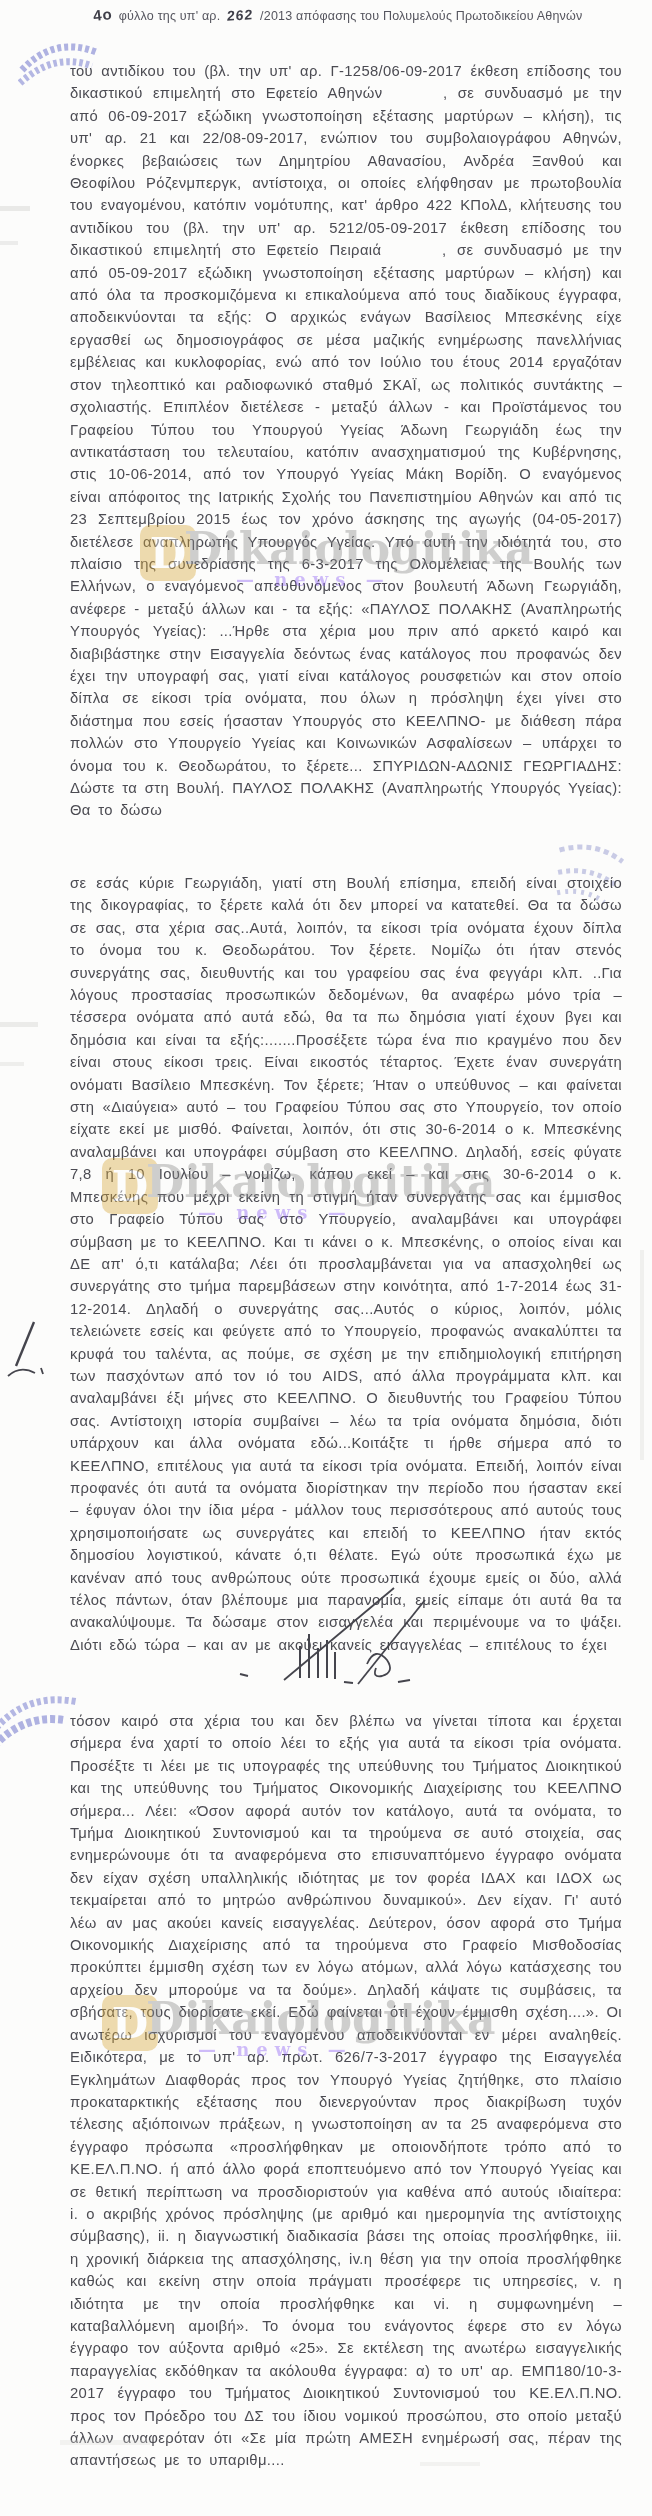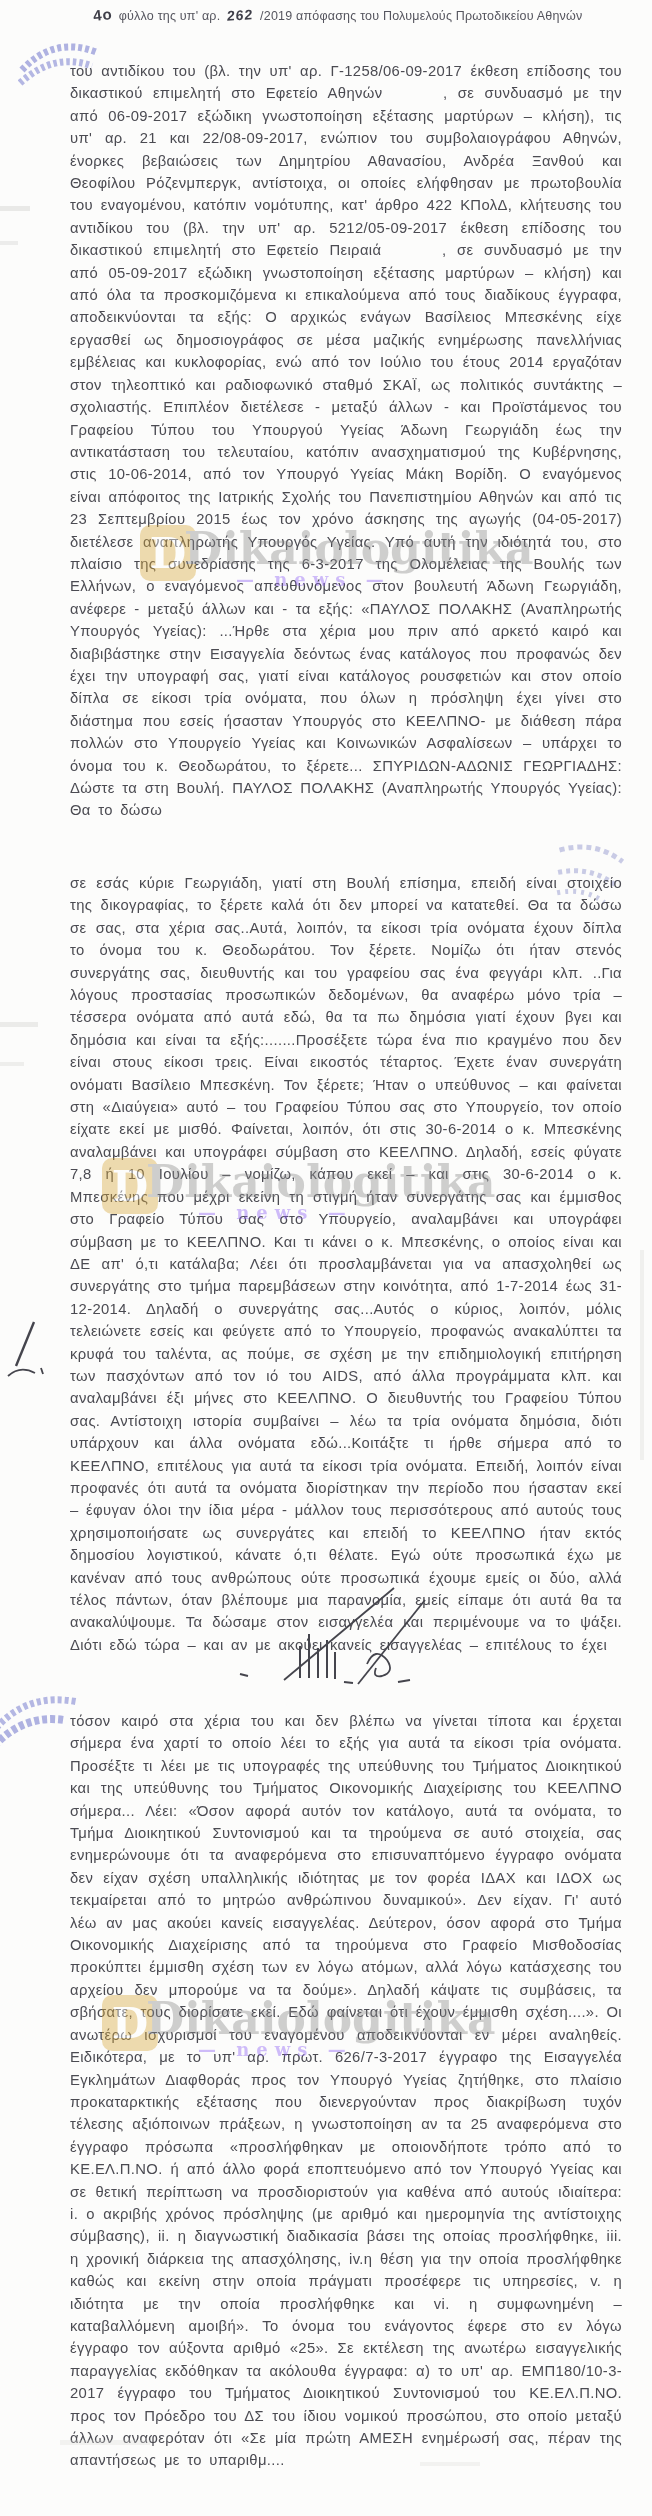--- a/index.html
+++ b/index.html
@@ -63,21 +63,21 @@
 </head>
 <body>
 
 <div class="page">
 
   <div class="header">
     <div>
       <span class="hw hw-sheet">4ο</span>
       <span>φύλλο της υπ' αρ.</span>
       <span class="hw">262</span>
-      <span>/2019 απόφασης του Πολυμελούς Πρωτοδικείου Αθηνών</span>
+      <span>/2013 απόφασης του Πολυμελούς Πρωτοδικείου Αθηνών</span>
     </div>
   </div>
 
   <svg class="stamp" style="left:18px;top:36px;opacity:.8;" width="80" height="56" viewBox="0 0 80 56">
     <path d="M4,34 Q36,0 78,16" fill="none" stroke="#7b80d0" stroke-width="7" stroke-dasharray="4 3" opacity=".75"></path>
     <path d="M2,47 Q36,16 74,30" fill="none" stroke="#7b80d0" stroke-width="7" stroke-dasharray="3.5 3" opacity=".7"></path>
   </svg>
 
   <div class="para p1">του αντιδίκου του (βλ. την υπ' αρ. Γ-1258/06-09-2017 έκθεση επίδοσης του δικαστικού επιμελητή στο Εφετείο Αθηνών    , σε συνδυασμό με την από 06-09-2017 εξώδικη γνωστοποίηση εξέτασης μαρτύρων – κλήση), τις υπ' αρ. 21 και 22/08-09-2017, ενώπιον του συμβολαιογράφου Αθηνών, ένορκες βεβαιώσεις των Δημητρίου Αθανασίου,  Ανδρέα Ξανθού και Θεοφίλου Ρόζενμπεργκ, αντίστοιχα, οι οποίες  ελήφθησαν με πρωτοβουλία του εναγομένου,  κατόπιν νομότυπης, κατ' άρθρο 422 ΚΠολΔ,  κλήτευσης του αντιδίκου του (βλ. την υπ' αρ. 5212/05-09-2017 έκθεση επίδοσης του δικαστικού επιμελητή στο Εφετείο Πειραιά    , σε συνδυασμό με την από 05-09-2017 εξώδικη γνωστοποίηση εξέτασης μαρτύρων – κλήση) και από όλα τα προσκομιζόμενα κι επικαλούμενα από τους διαδίκους έγγραφα, αποδεικνύονται τα εξής: Ο αρχικώς ενάγων Βασίλειος Μπεσκένης είχε εργασθεί ως δημοσιογράφος σε μέσα μαζικής ενημέρωσης πανελλήνιας εμβέλειας και κυκλοφορίας, ενώ από τον Ιούλιο του έτους 2014 εργαζόταν στον τηλεοπτικό και ραδιοφωνικό σταθμό ΣΚΑΪ, ως πολιτικός συντάκτης – σχολιαστής. Επιπλέον διετέλεσε - μεταξύ άλλων - και Προϊστάμενος του Γραφείου Τύπου του Υπουργού Υγείας Άδωνη Γεωργιάδη έως την αντικατάσταση του τελευταίου, κατόπιν ανασχηματισμού της Κυβέρνησης, στις 10-06-2014,  από τον Υπουργό Υγείας Μάκη Βορίδη. Ο εναγόμενος είναι απόφοιτος της Ιατρικής Σχολής του Πανεπιστημίου Αθηνών και από τις 23 Σεπτεμβρίου 2015 έως τον χρόνο άσκησης της αγωγής (04-05-2017) διετέλεσε αναπληρωτής Υπουργός Υγείας. Υπό αυτή την ιδιότητά του, στο πλαίσιο της συνεδρίασης της 6-3-2017 της Ολομέλειας της Βουλής των Ελλήνων, ο εναγόμενος απευθυνόμενος στον βουλευτή  Άδωνη Γεωργιάδη, ανέφερε - μεταξύ άλλων και - τα εξής: «ΠΑΥΛΟΣ ΠΟΛΑΚΗΣ (Αναπληρωτής Υπουργός Υγείας): ...Ήρθε στα χέρια μου πριν από αρκετό καιρό και διαβιβάστηκε στην Εισαγγελία δεόντως ένας κατάλογος που προφανώς δεν έχει την υπογραφή σας, γιατί είναι κατάλογος ρουσφετιών και στον οποίο δίπλα σε είκοσι τρία ονόματα, που όλων η πρόσληψη έχει γίνει στο διάστημα που εσείς ήσασταν Υπουργός στο ΚΕΕΛΠΝΟ- με διάθεση πάρα πολλών στο Υπουργείο Υγείας και Κοινωνικών Ασφαλίσεων – υπάρχει το όνομα του κ. Θεοδωράτου, το ξέρετε...  ΣΠΥΡΙΔΩΝ-ΑΔΩΝΙΣ ΓΕΩΡΓΙΑΔΗΣ: Δώστε τα στη Βουλή. ΠΑΥΛΟΣ ΠΟΛΑΚΗΣ (Αναπληρωτής Υπουργός Υγείας): Θα το δώσω</div>
 

